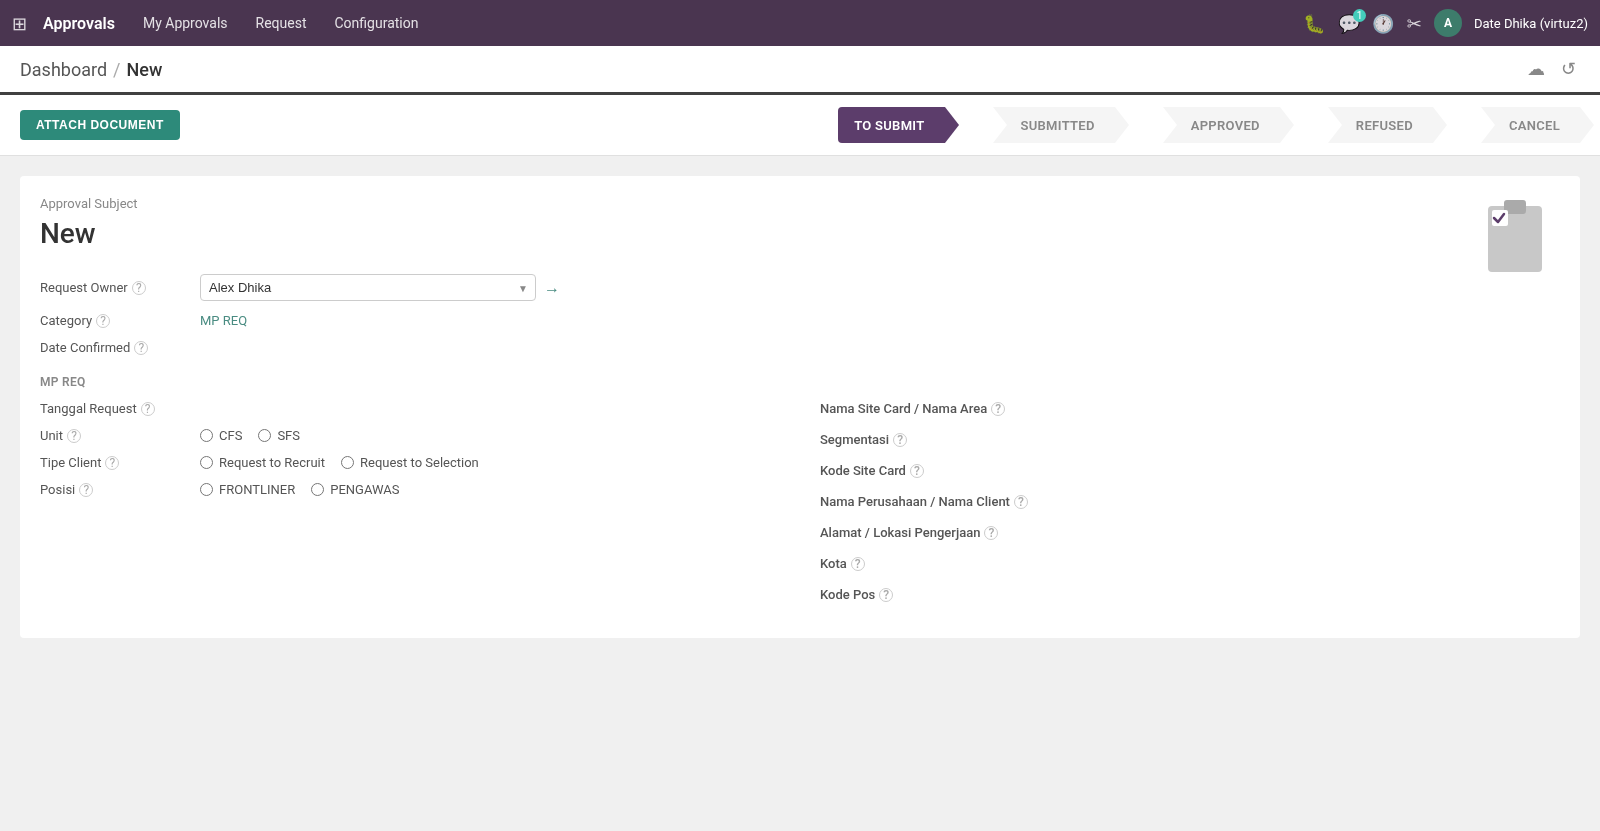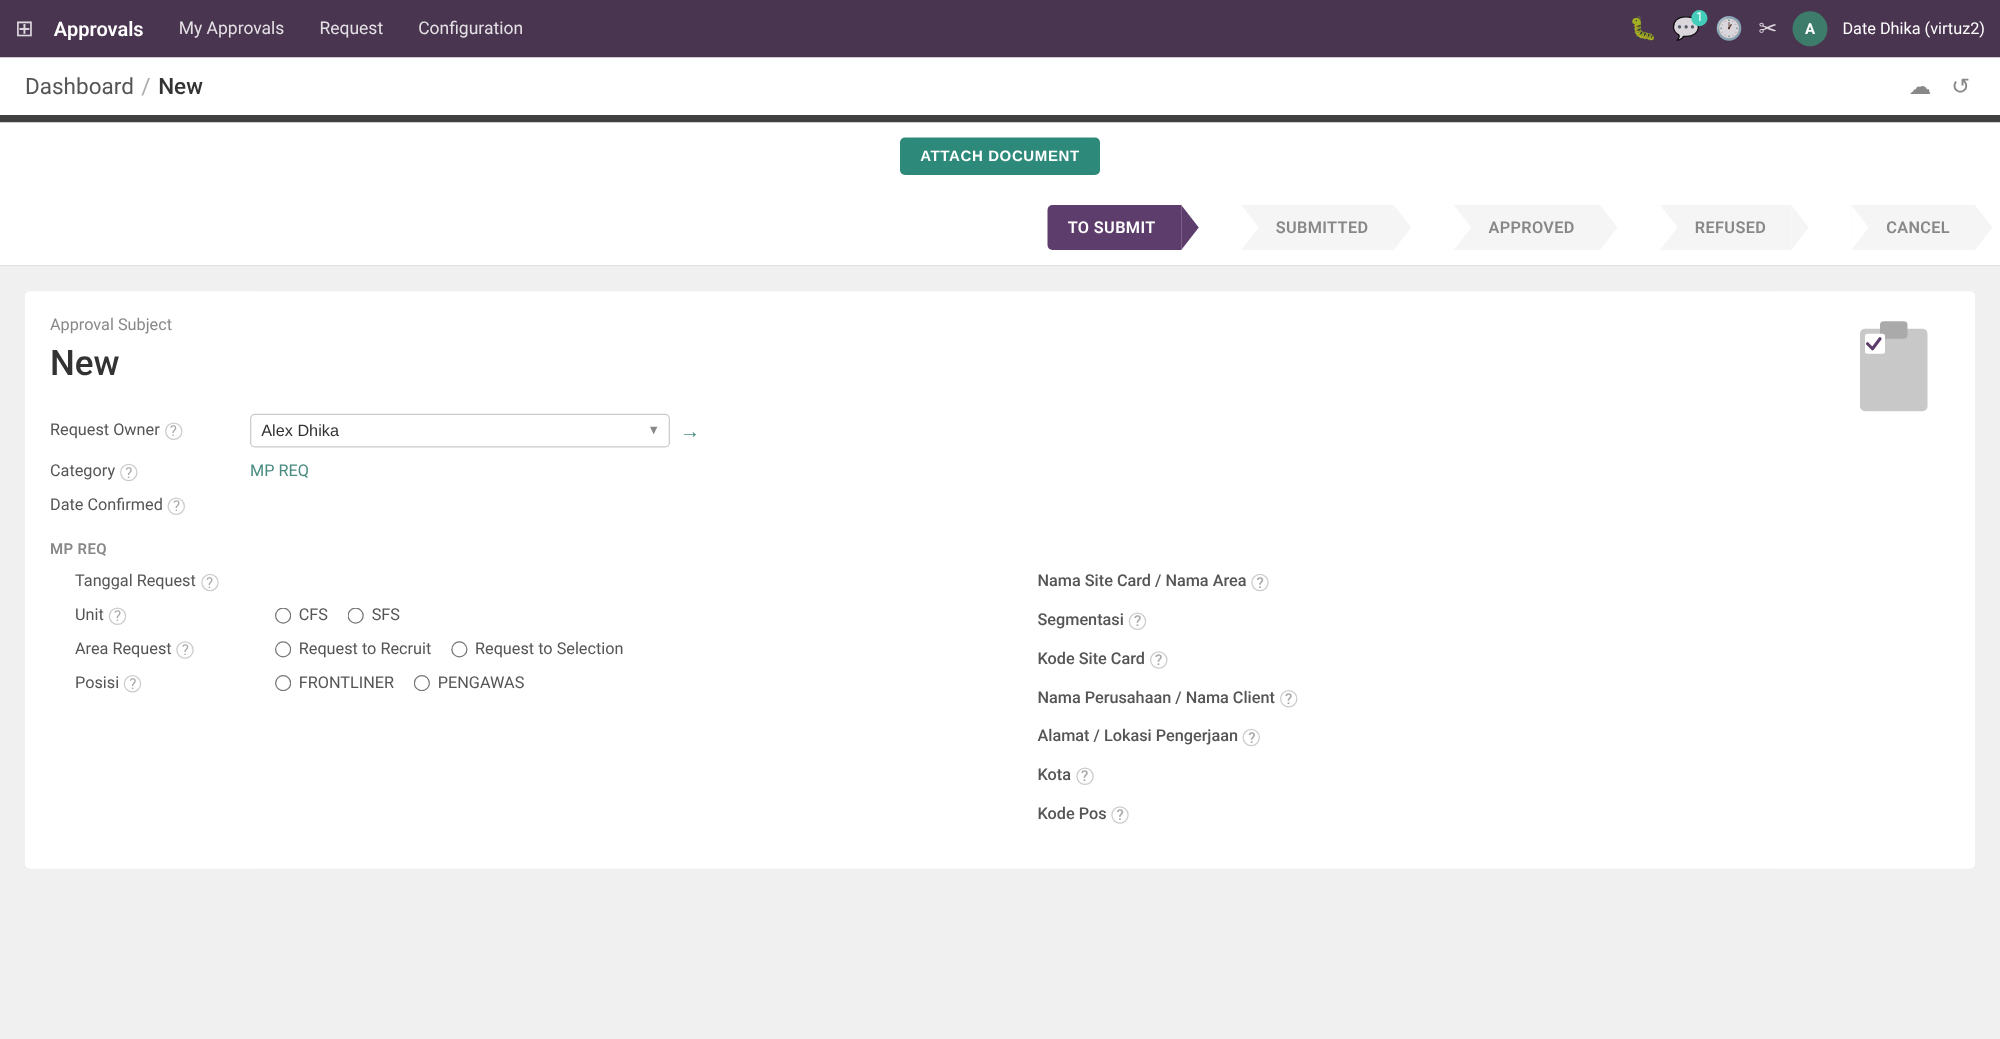--- a/index.html
+++ b/index.html
@@ -25,38 +25,37 @@
     .avatar { background: #3d7c6b; color: white; border-radius: 50%; width: 28px; height: 28px; display: flex; align-items: center; justify-content: center; font-size: 12px; font-weight: bold; cursor: pointer; }
     .topnav-username { color: white; font-size: 13px; }
 
     
     .breadcrumb-bar {
       background: white;
       padding: 8px 20px;
       display: flex;
       align-items: center;
       justify-content: space-between;
-      border-bottom: 6px solid #404040;
+      border-bottom: 3px solid #404040;
     }
     .breadcrumb { display: flex; align-items: center; gap: 6px; font-size: 18px; color: #555; }
     .breadcrumb-link { color: #555; cursor: pointer; }
     .breadcrumb-sep { color: #aaa; }
     .breadcrumb-current { color: #333; font-weight: 500; }
     .breadcrumb-actions { display: flex; gap: 8px; }
     .breadcrumb-action-btn { background: none; border: none; color: #888; font-size: 18px; cursor: pointer; padding: 4px; }
 
     
     .status-bar {
       background: white;
       padding: 12px 20px;
       display: flex;
       align-items: center;
-      gap: 24px;
+      gap: 12px;
       border-bottom: 1px solid #e0e0e0;
-      flex-direction: column;
     }
     .attach-btn {
       background: #2d8a7a;
       color: white;
       border: none;
       padding: 8px 16px;
       border-radius: 4px;
       font-size: 12px;
       font-weight: 700;
       cursor: pointer;
@@ -200,21 +199,21 @@
       font-weight: 600;
       margin: 20px 0 12px 0;
       letter-spacing: 0.3px;
     }
 
     
     .two-col {
       display: flex;
       gap: 40px;
     }
-    .col-left { flex: 1; margin-left: 20px; }
+    .col-left { flex: 1; }
     .col-right { flex: 1; }
 
     
     .radio-group { display: flex; align-items: center; gap: 16px; }
     .radio-label { display: flex; align-items: center; gap: 6px; cursor: pointer; font-size: 13px; color: #555; }
     .radio-label input[type=radio] { cursor: pointer; accent-color: #4a8c82; }
 
     
     .right-field-label {
       font-size: 13px;
@@ -357,21 +356,21 @@
             </label>
             <label class="radio-label">
               <input type="radio" name="unit" style="">
               <span>SFS</span>
             </label>
           </div>
         </div>
 
         <div class="form-row">
           <div class="form-label">
-            <span>Area Request</span>
+            <span>Tipe Client</span>
             <i class="help-icon">?</i>
           </div>
           <div class="radio-group">
             <label class="radio-label">
               <input type="radio" name="tipe" style="">
               <span>Request to Recruit</span>
             </label>
             <label class="radio-label">
               <input type="radio" name="tipe" style="">
               <span>Request to Selection</span>

